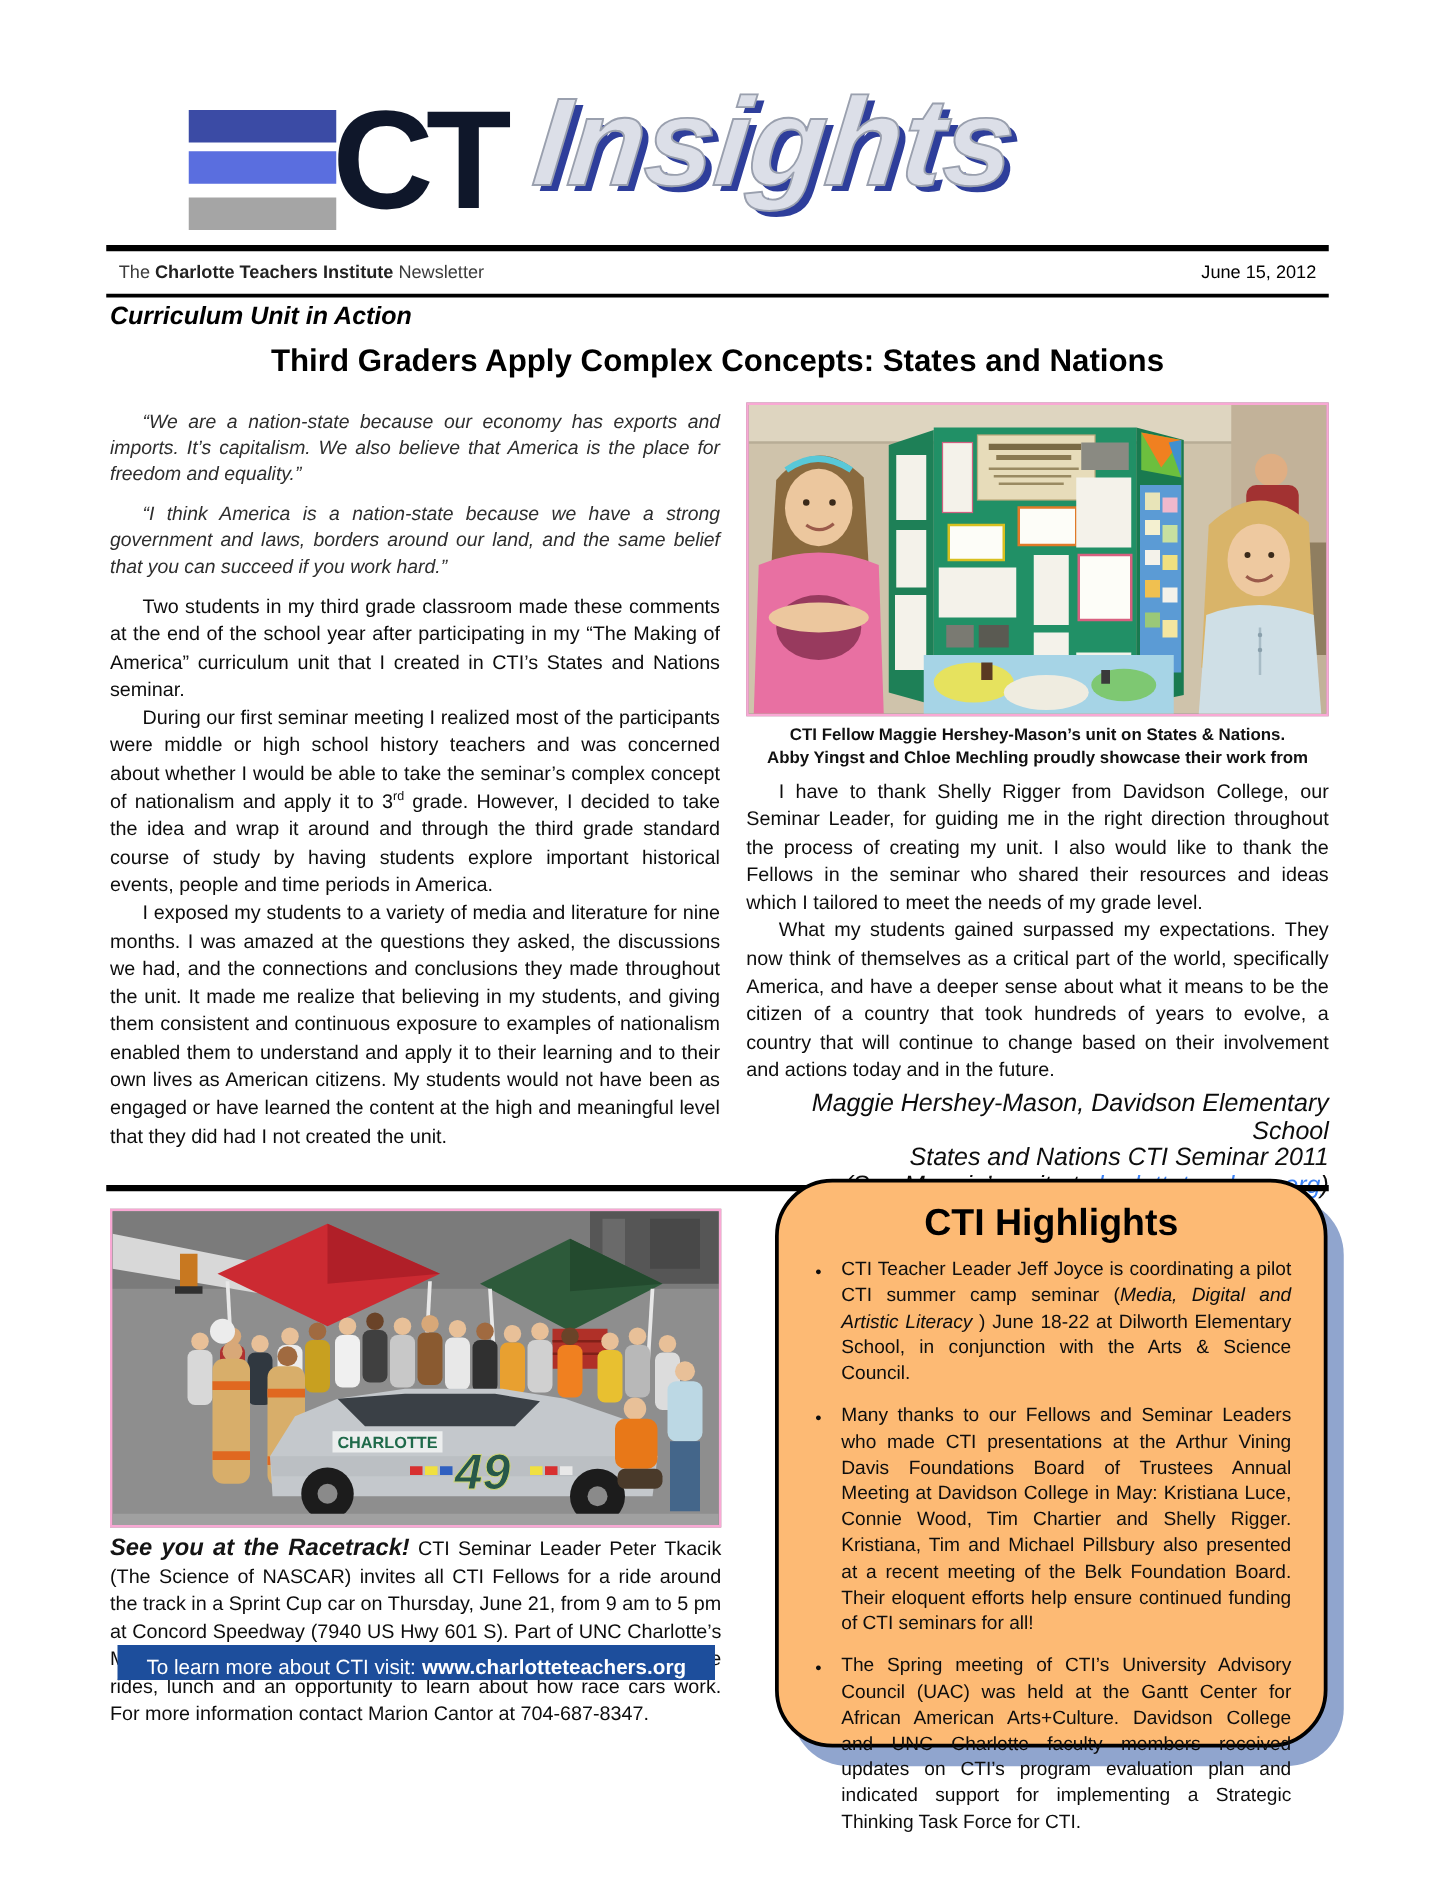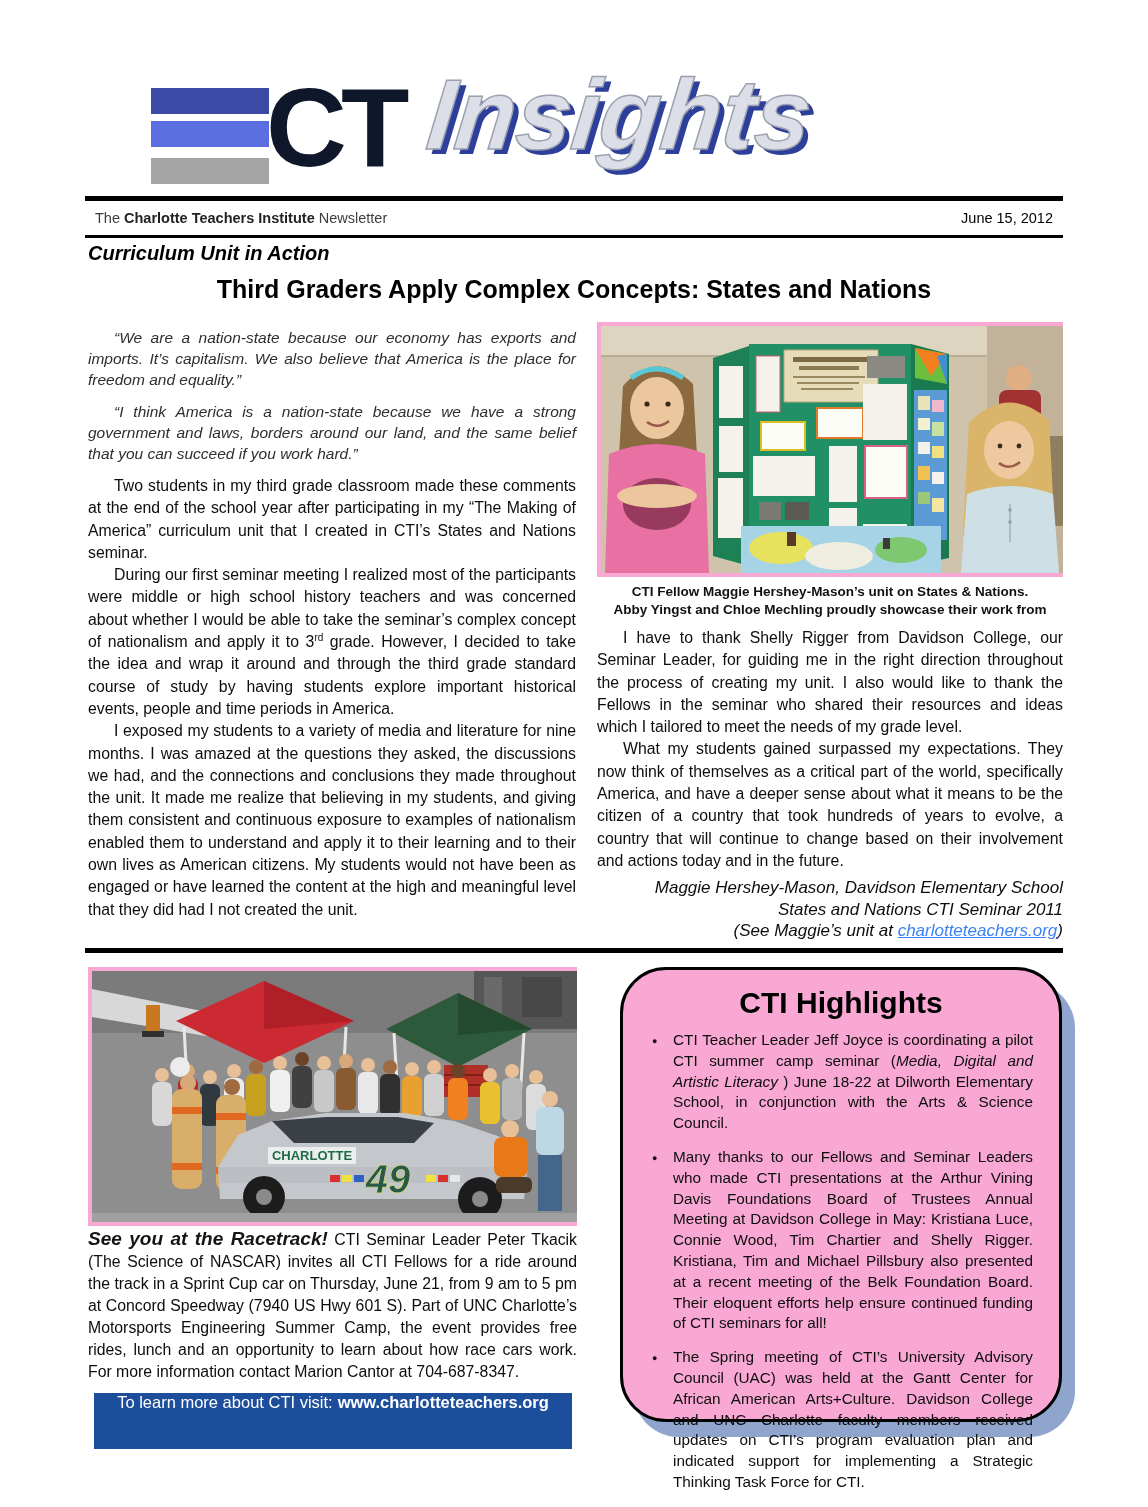--- a/index.html
+++ b/index.html
@@ -33,43 +33,43 @@
 
   
   .col-left  { position:absolute; left:88px;  top:327px; width:488px; }
   .col-right { position:absolute; left:597px; top:322px; width:466px; }
   p.quote { font-style:italic; color:#2e2e2e; font-size:15.5px; line-height:21px;
             text-align:justify; text-indent:26px; margin-bottom:11px; }
   p.body  { font-size:15.8px; line-height:22.3px; text-align:justify; text-indent:26px; color:#0d0d0d; }
   .col-left p.body:first-of-type { margin-top:9px; }
   sup.ord { font-size:10px; vertical-align:super; line-height:0; }
 
-  .photo-frame { border:4px solid #f9a8d4; line-height:0; background:#888; }
+  .photo-frame { border:2px solid #f9a8d4; line-height:0; background:#888; }
   .caption { margin-top:6px; margin-bottom:9px; text-align:center; font-weight:bold;
              font-size:13.5px; line-height:17.5px; color:#111; }
-  .attribution { margin-top:5px; text-align:right; font-style:italic; font-size:17px;
+  .attribution { margin-top:5px; text-align:right; font-style:italic; font-size:20px;
                  line-height:21.5px; color:#0d0d0d; }
   a.link { color:#3b82f6; text-decoration:underline; }
 
   
   .divider { position:absolute; left:85px; top:948px; width:978px; border-top:5px solid #000; }
 
   
   .photo2-wrap { position:absolute; left:88px; top:967px; width:489px; }
   .racetrack-para { position:absolute; left:88px; top:1228px; width:489px;
                     font-size:15.8px; line-height:22px; text-align:justify; color:#0d0d0d; }
   .racetrack-lead { font-size:19px; font-weight:bold; font-style:italic; color:#151515; }
-  .footer-bar { position:absolute; left:94px; top:1393px; width:478px; height:56px;
-                background:#1d4e9c; color:#fff; display:flex; align-items:flex-start; justify-content:center;
+  .footer-bar { position:absolute; left:94px; top:1316px; width:478px; height:28px;
+                background:#1d4e9c; color:#fff; display:flex; align-items:flex-end; justify-content:center;
                 font-size:16.5px; }
   .footer-bar b { margin-left:5px; }
 
   
-  .highlights { position:absolute; left:620px; top:967px; width:442px; height:455px;
-                background:#f9a8d4; border:3px solid #000; border-radius:46px;
+  .highlights { position:absolute; left:620px; top:943px; width:442px; height:455px;
+                background:#fdba74; border:3px solid #000; border-radius:46px;
                 box-shadow:13px 15px 0 #90a5ce; padding:16px 26px 0 26px; z-index:2; }
   .highlights h2 { text-align:center; font-size:30px; font-weight:bold; color:#000; margin-bottom:10px; }
   .highlights ul { list-style:none; }
   .highlights li { position:relative; margin:0 0 13px 20px; padding-left:4px;
                    font-size:15.3px; line-height:20.8px; text-align:justify; color:#0d0d0d; }
   .highlights li::before { content:"●"; position:absolute; left:-17px; top:1px; font-size:9px; }
   .em { font-style:italic; }
 </style>
 </head>
 <body>

